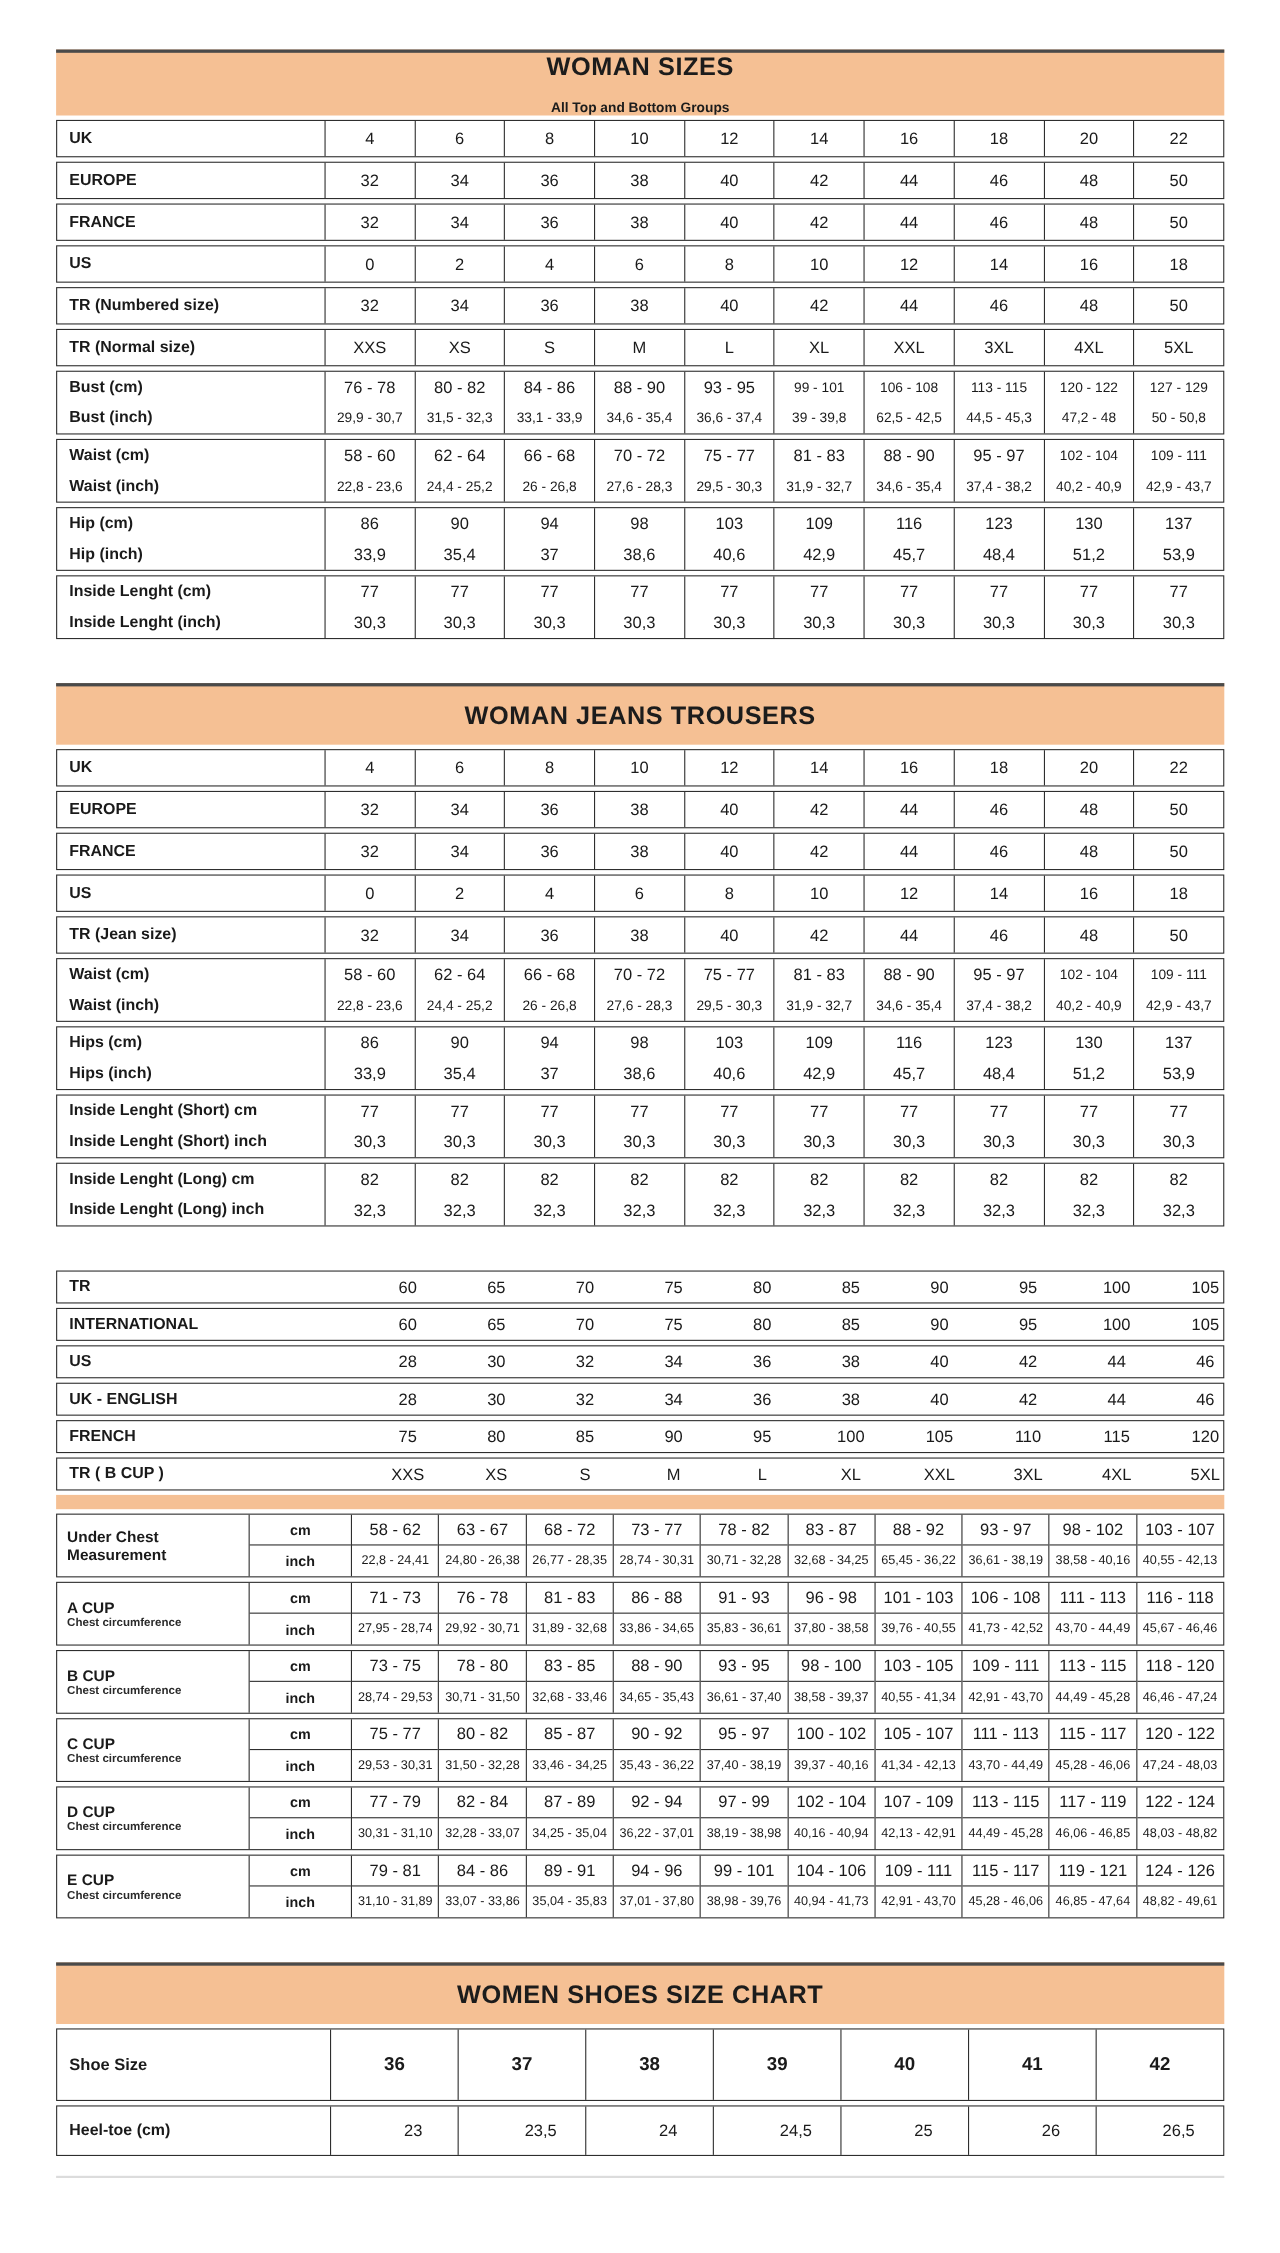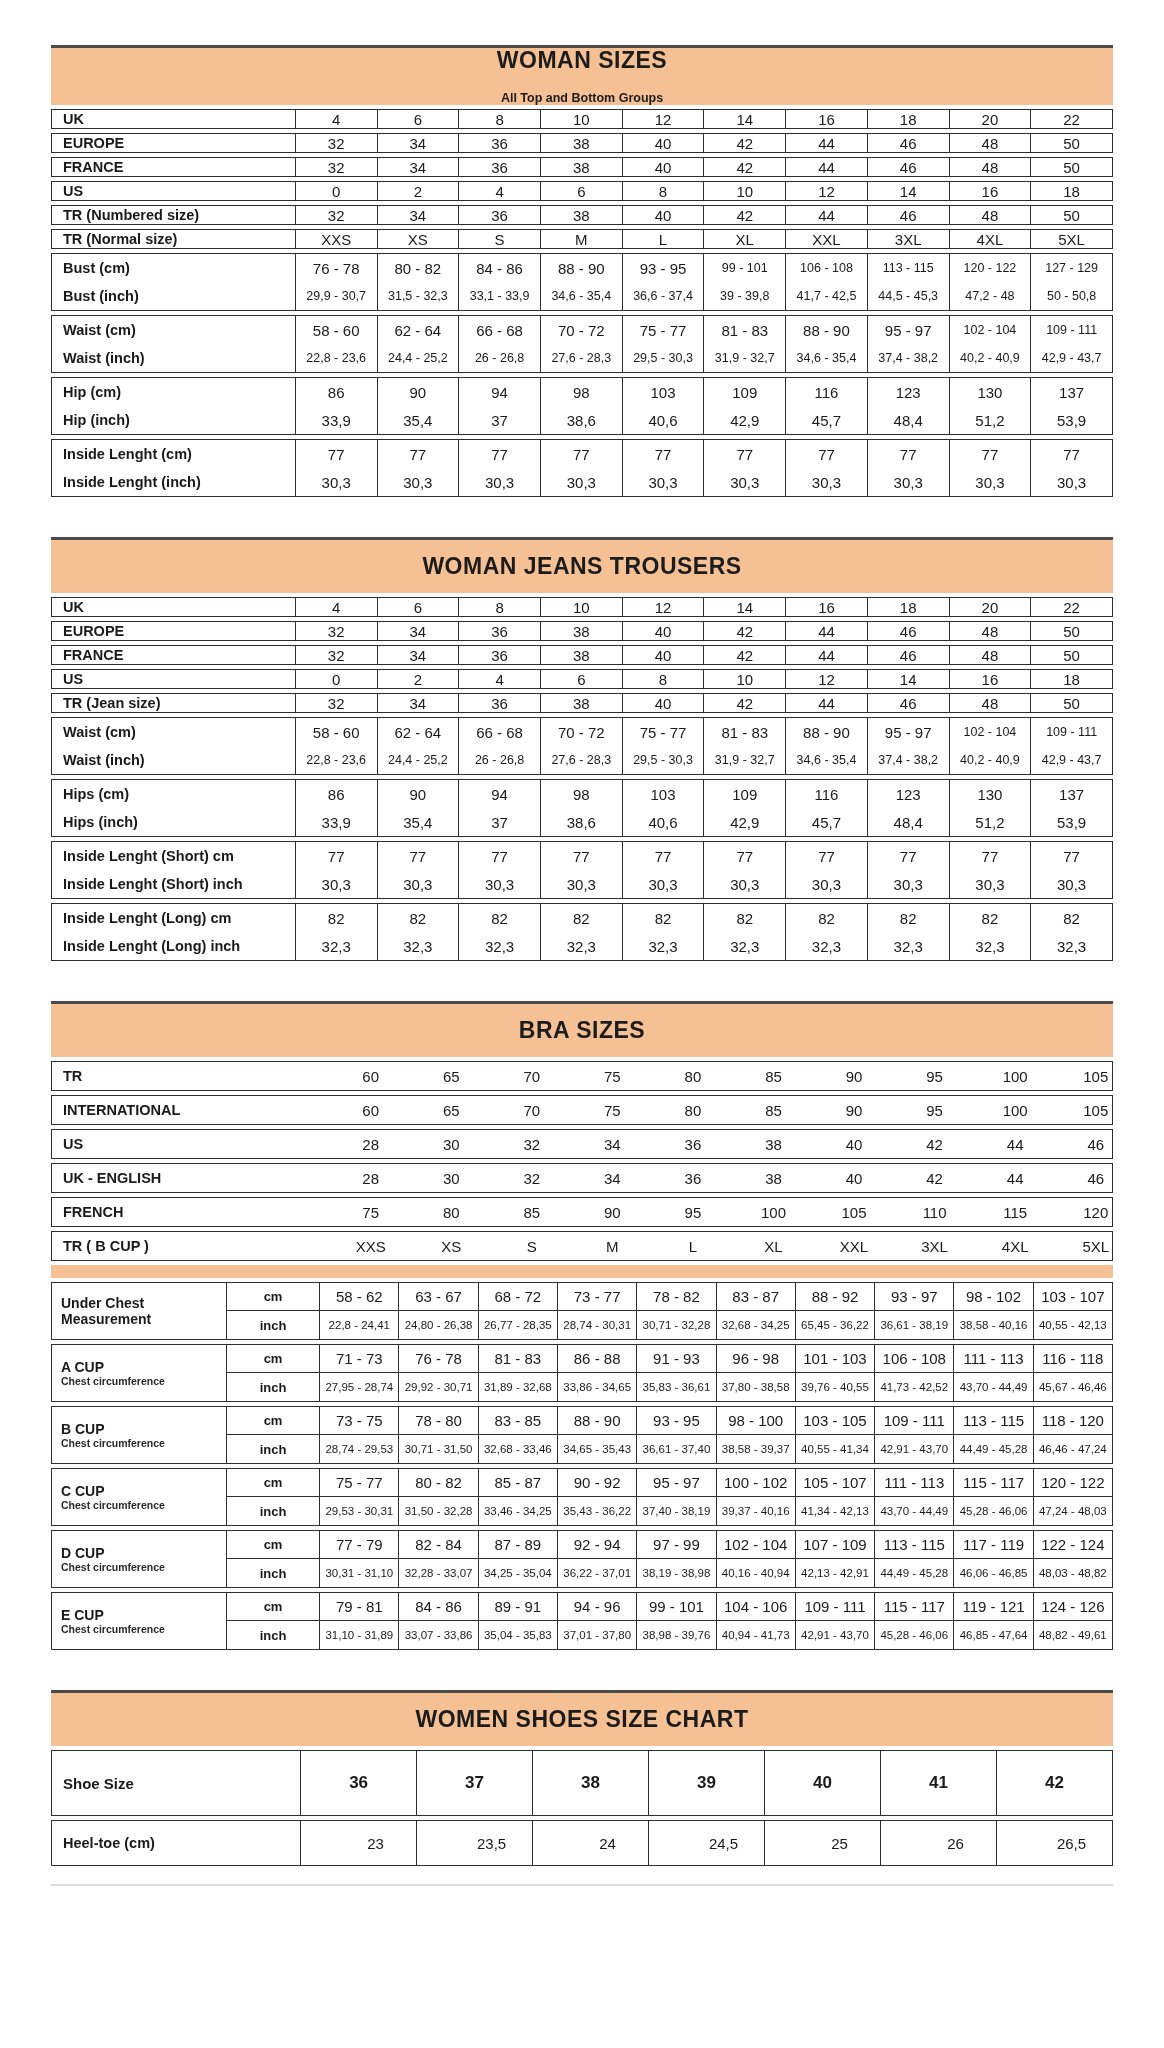--- a/index.html
+++ b/index.html
@@ -25,21 +25,21 @@
     height:56px;
   }
   .tbl-head.two-line{height:60px;gap:16px;}
   .tbl-title{font-size:23px;font-weight:bold;letter-spacing:.5px;color:#1C1C1C;line-height:1.1;}
   .tbl-subtitle{font-size:12.5px;font-weight:bold;color:#1C1C1C;margin-top:2px;}
 
   
   .row{
     display:flex;border:1.5px solid var(--border);margin-top:4px;background:#fff;
   }
-  .row.single{height:20px;}
+  .row.single{height:34px;}
   .row.pair{height:58px;}
   .cell{display:flex;}
   .cell.label{
     width:23%;padding-left:11px;align-items:center;
     font-weight:bold;font-size:14.5px;
     border-right:1.5px solid var(--border);
   }
   .cell.val{
     flex:1;align-items:center;justify-content:center;
     font-size:15px;border-right:1.5px solid var(--border);
@@ -201,21 +201,21 @@
           <div class="cell valcol">
             <div class="vline">93 - 95</div>
             <div class="vline sm">36,6 - 37,4</div>
           </div>
           <div class="cell valcol">
             <div class="vline sm">99 - 101</div>
             <div class="vline sm">39 - 39,8</div>
           </div>
           <div class="cell valcol">
             <div class="vline sm">106 - 108</div>
-            <div class="vline sm">41,7 - 42,5</div>
+            <div class="vline sm">62,5 - 42,5</div>
           </div>
           <div class="cell valcol">
             <div class="vline sm">113 - 115</div>
             <div class="vline sm">44,5 - 45,3</div>
           </div>
           <div class="cell valcol">
             <div class="vline sm">120 - 122</div>
             <div class="vline sm">47,2 - 48</div>
           </div>
           <div class="cell valcol">
@@ -615,23 +615,20 @@
           </div>
           <div class="cell valcol">
             <div class="vline">82</div>
             <div class="vline">32,3</div>
           </div>
         </div>
       </div>
   </section>
 
   <section class="tbl">
-    <header class="tbl-head">
-      <div class="tbl-title">BRA SIZES</div>
-    </header>
     <div>
         <div class="row band">
           <div class="cell label">TR</div>
           <div class="cell val">60</div>
           <div class="cell val">65</div>
           <div class="cell val">70</div>
           <div class="cell val">75</div>
           <div class="cell val">80</div>
           <div class="cell val">85</div>
           <div class="cell val">90</div>

